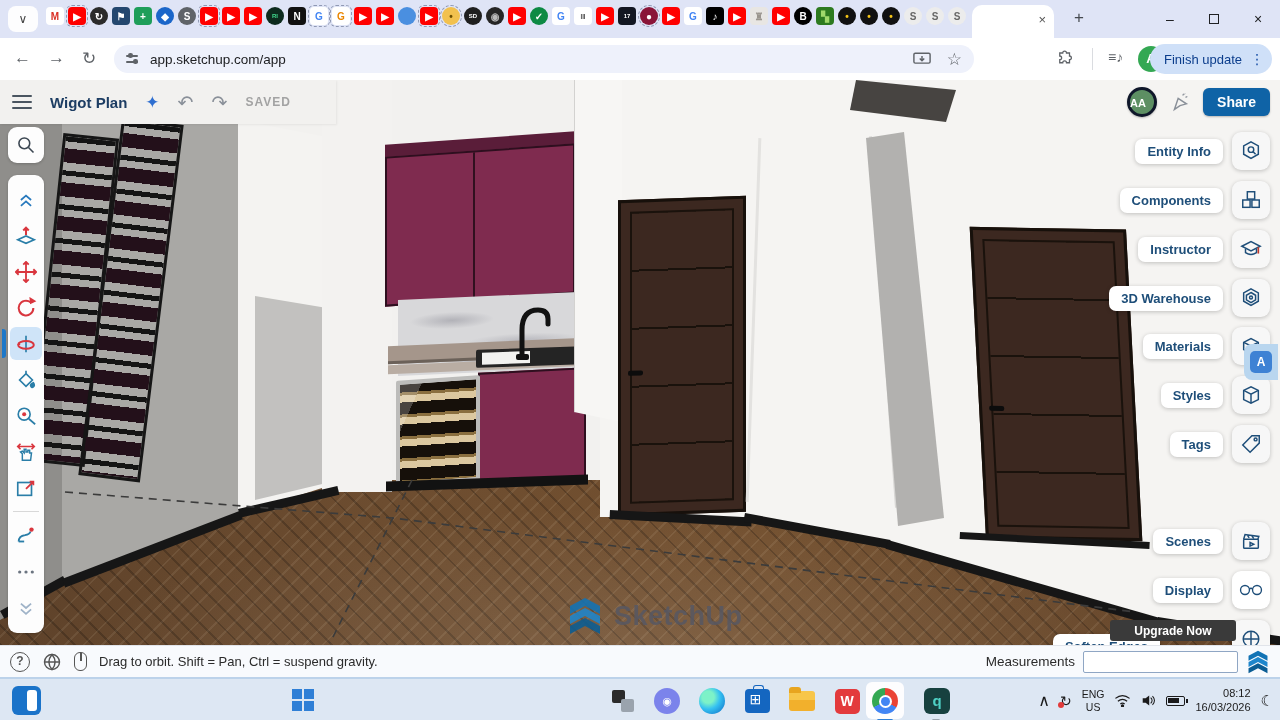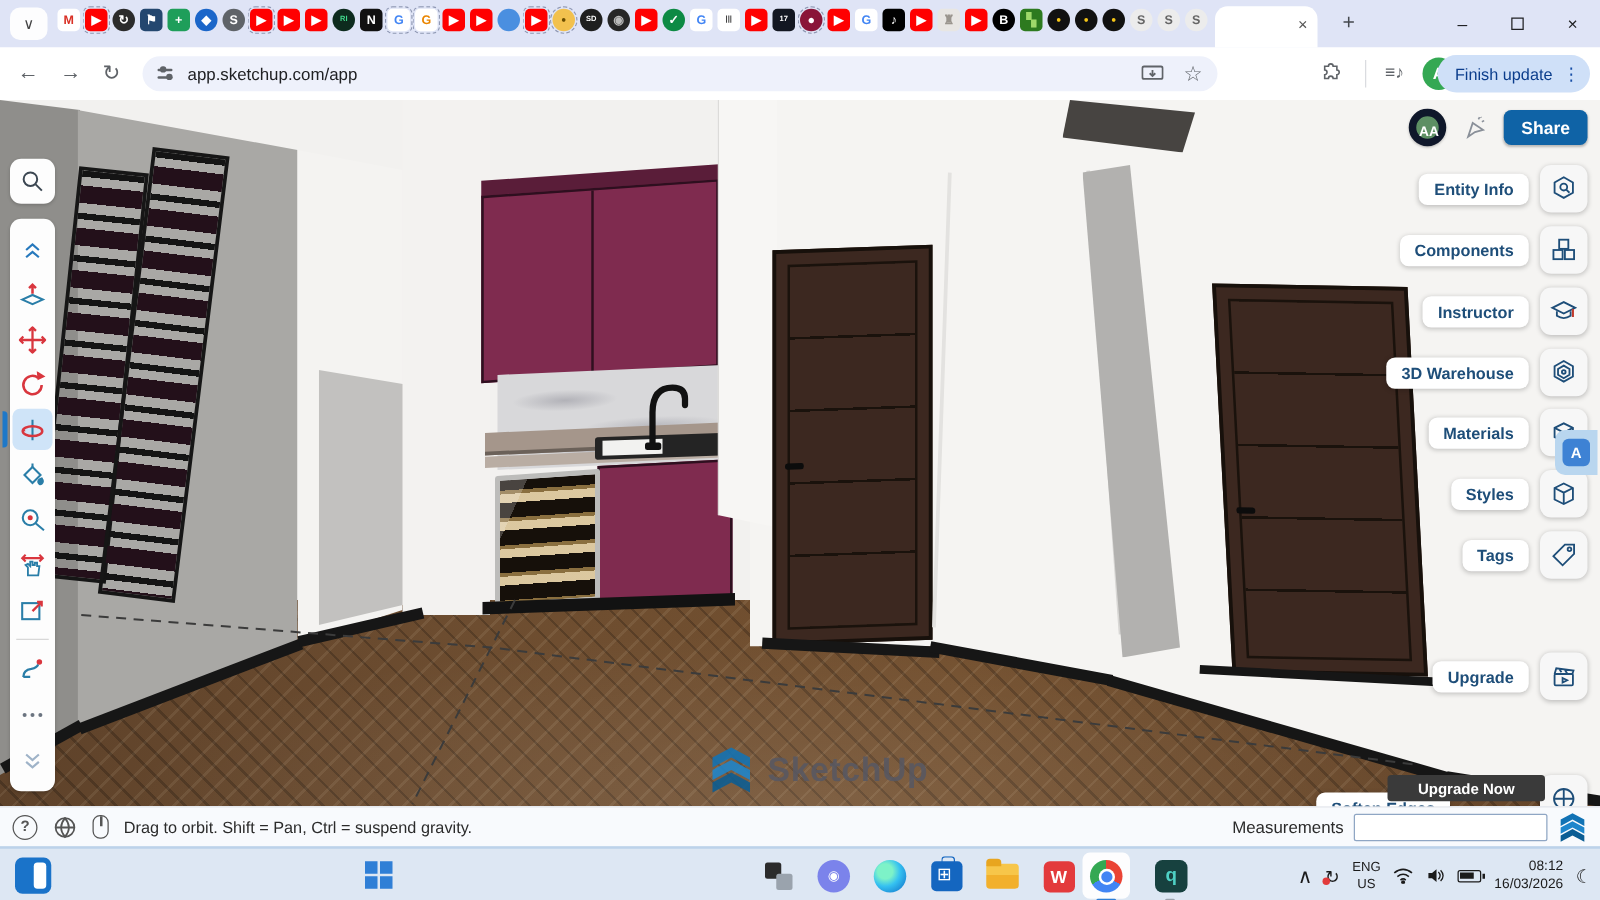--- a/index.html
+++ b/index.html
@@ -128,22 +128,22 @@
   .app-topbar { left:0; top:0; width:336px; height:44px; background:#f2f1ef;
     display:flex; align-items:center; gap:18px; padding-left:12px; box-shadow:1px 1px 2px rgba(0,0,0,.06); }
   .burger { width:20px; height:14px; display:flex; flex-direction:column; justify-content:space-between; }
   .burger i { height:2.4px; background:#4a5560; border-radius:1px; }
   .doc-title { font-size:15px; font-weight:bold; color:#1d3d63; }
   .sparkle { color:#2f6fd0; font-size:17px; }
   .undo,.redo { font-size:19px; color:#8a9099; }
   .saved { font-size:12px; font-weight:bold; letter-spacing:1px; color:#a3a3a3; }
 
   .hdr-right { right:10px; top:7px; display:flex; align-items:center; gap:12px; }
-  .avatar-aa { width:30px; height:30px; border-radius:50%; background:#5d8f63; border:6px solid #0f172a;
-    color:#fff; font-size:11px; font-weight:bold; text-align:right; line-height:27px;
+  .avatar-aa { width:30px; height:30px; border-radius:50%; background:#5d8f63; border:3px solid #0f172a;
+    color:#fff; font-size:11px; font-weight:bold; text-align:left; line-height:27px;
     box-shadow:0 1px 2px rgba(0,0,0,.25); }
   .share-btn { background:#0f63a6; color:#fff; font-size:14px; font-weight:bold; border-radius:6px;
     padding:6px 14px; box-shadow:0 1px 2px rgba(0,0,0,.25); }
 
   .lt-search { left:8px; top:47px; width:36px; height:36px; background:#fdfdfd; border-radius:9px;
     box-shadow:0 1px 3px rgba(0,0,0,.2); display:flex; align-items:center; justify-content:center; }
   .lt-rail { left:8px; top:95px; width:36px; height:458px; background:#fdfdfd; border-radius:9px;
     box-shadow:0 1px 3px rgba(0,0,0,.2); display:flex; flex-direction:column; align-items:center;
     padding-top:8px; gap:3px; }
   .tool { width:32px; height:33px; display:flex; align-items:center; justify-content:center;
@@ -389,20 +389,32 @@
     <div class="s watermark">
       <svg width="38" height="40" viewBox="0 0 38 40">
         <path d="M19 2 34 10v8l-15-8-15 8v-8z" fill="#1273b5"></path>
         <path d="M19 12 34 20v8l-15-8-15 8v-8z" fill="#1e86cc"></path>
         <path d="M19 22 34 30v8l-15-8-15 8v-8z" fill="#0b5d94"></path>
       </svg>
       <span>SketchUp</span>
     </div>
   </div>
 
+  <div class="s app-topbar">
+    <span class="burger">
+        <i></i>
+        <i></i>
+        <i></i>
+      </span>
+    <span class="doc-title">Wigot Plan</span>
+    <span class="sparkle">✦</span>
+    <span class="undo">↶</span>
+    <span class="redo">↷</span>
+    <span class="saved">SAVED</span>
+  </div>
 
   <div class="s hdr-right">
     <div class="avatar-aa">AA</div>
     <svg width="22" height="22" viewBox="0 0 24 24">
       <path d="M6 20 10 8l9 6-7 2z" fill="none" stroke="#8a9099" stroke-width="1.6"></path>
       <path d="M15 5l1-2M18 7l2-1M17 3l.5.5" stroke="#8a9099" stroke-width="1.4"></path>
     </svg>
     <span class="share-btn">Share</span>
   </div>
 
@@ -552,26 +564,36 @@
   <div class="s rp-row" style="top:345px;">
     <span class="rp-label">Tags</span>
     <span class="rp-btn">
       <svg width="22" height="22" viewBox="0 0 24 24" fill="none" stroke="#1e4e79" stroke-width="1.6">
           <path d="M3 13L13 3h8v8L11 21z"></path>
           <circle cx="17" cy="7" r="1.6"></circle>
         </svg>
     </span>
   </div>
   <div class="s rp-row" style="top:442px;">
-    <span class="rp-label">Upgrade</span>
+    <span class="rp-label">Scenes</span>
     <span class="rp-btn">
       <svg width="22" height="22" viewBox="0 0 24 24" fill="none" stroke="#1e4e79" stroke-width="1.6">
           <rect x="4" y="10" width="16" height="10" rx="1"></rect>
           <path d="M4 10l1.5-5 15 2-1 3M8 5.5l2 3M13 6.5l2 3"></path>
           <path d="M11 13.5l4 2-4 2z"></path>
+        </svg>
+    </span>
+  </div>
+  <div class="s rp-row" style="top:491px;">
+    <span class="rp-label">Display</span>
+    <span class="rp-btn" style="background:#fff;">
+      <svg width="24" height="14" viewBox="0 0 28 14" fill="none" stroke="#1e4e79" stroke-width="1.6">
+          <circle cx="7" cy="7" r="5.2"></circle>
+          <circle cx="21" cy="7" r="5.2"></circle>
+          <path d="M12.2 6q1.8-2 3.6 0"></path>
         </svg>
     </span>
   </div>
   <div class="s soften">Soften Edges</div>
   <div class="s upgrade">Upgrade Now</div>
   <div class="s rp-btn" style="right:10px;top:540px;">
     <svg width="22" height="22" viewBox="0 0 24 24" fill="none" stroke="#1e4e79" stroke-width="1.6">
         <circle cx="12" cy="12" r="8.5"></circle>
         <path d="M12 3.5v17M3.5 12h17"></path>
       </svg>

